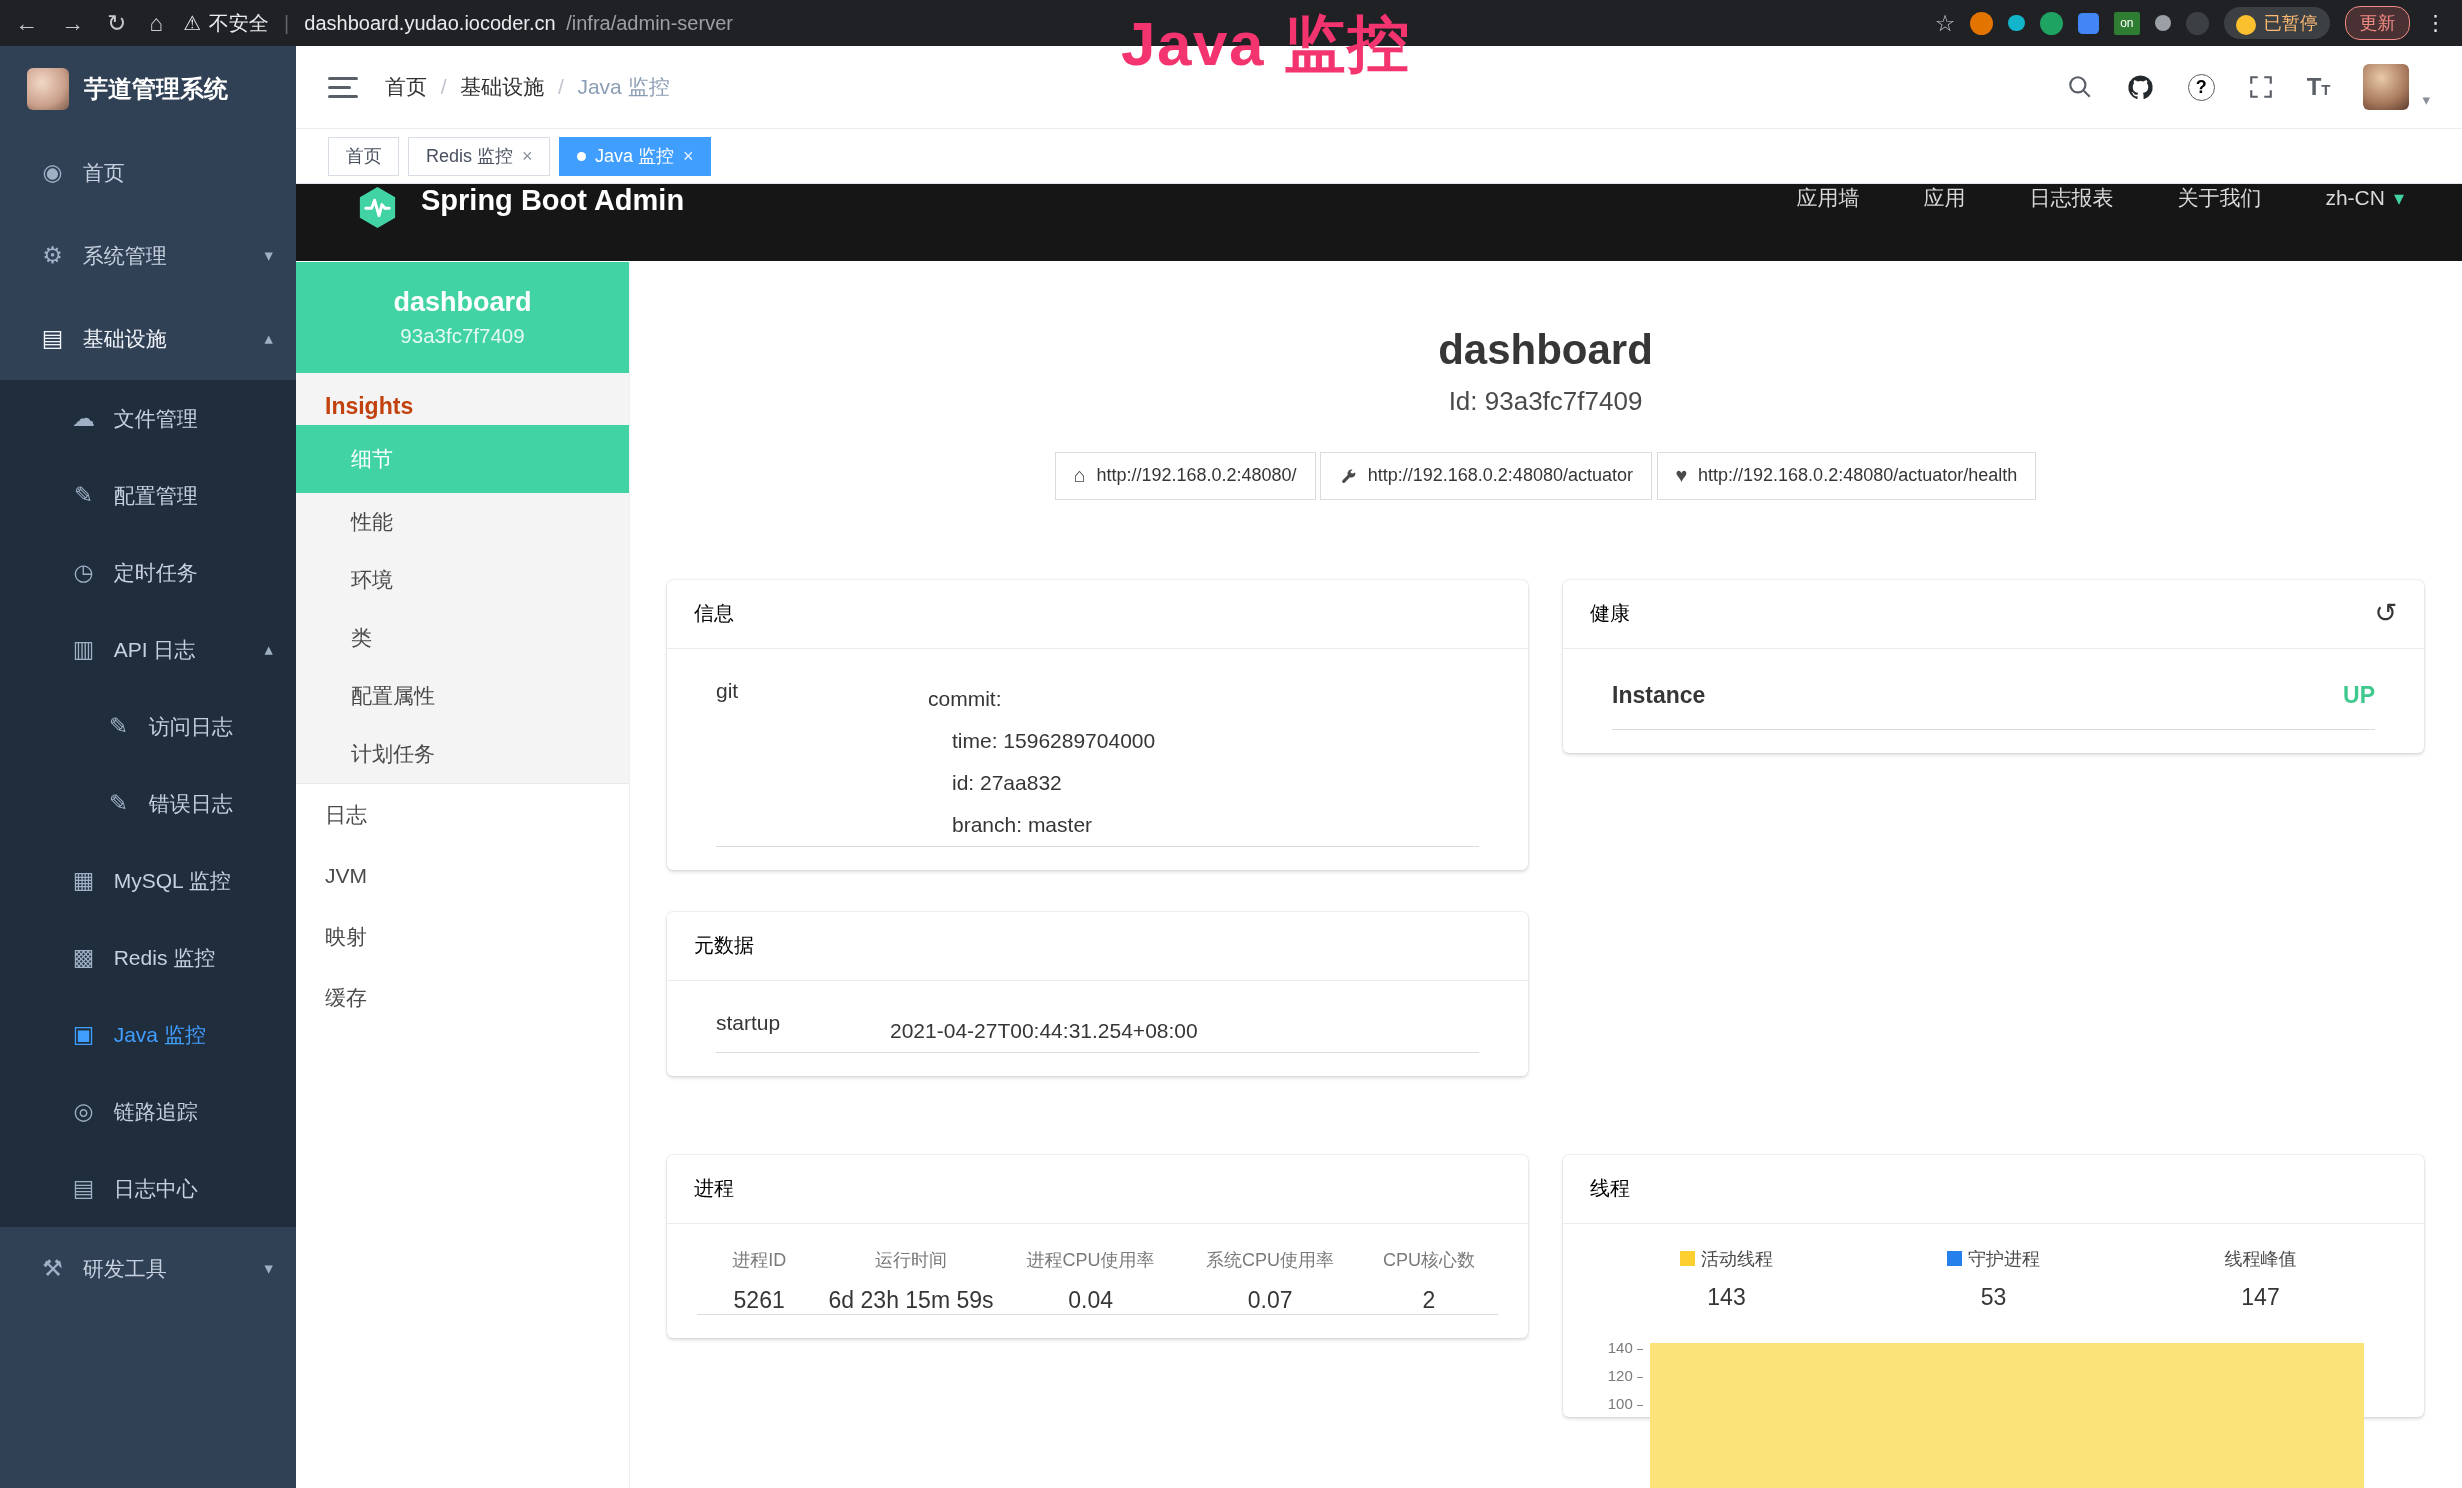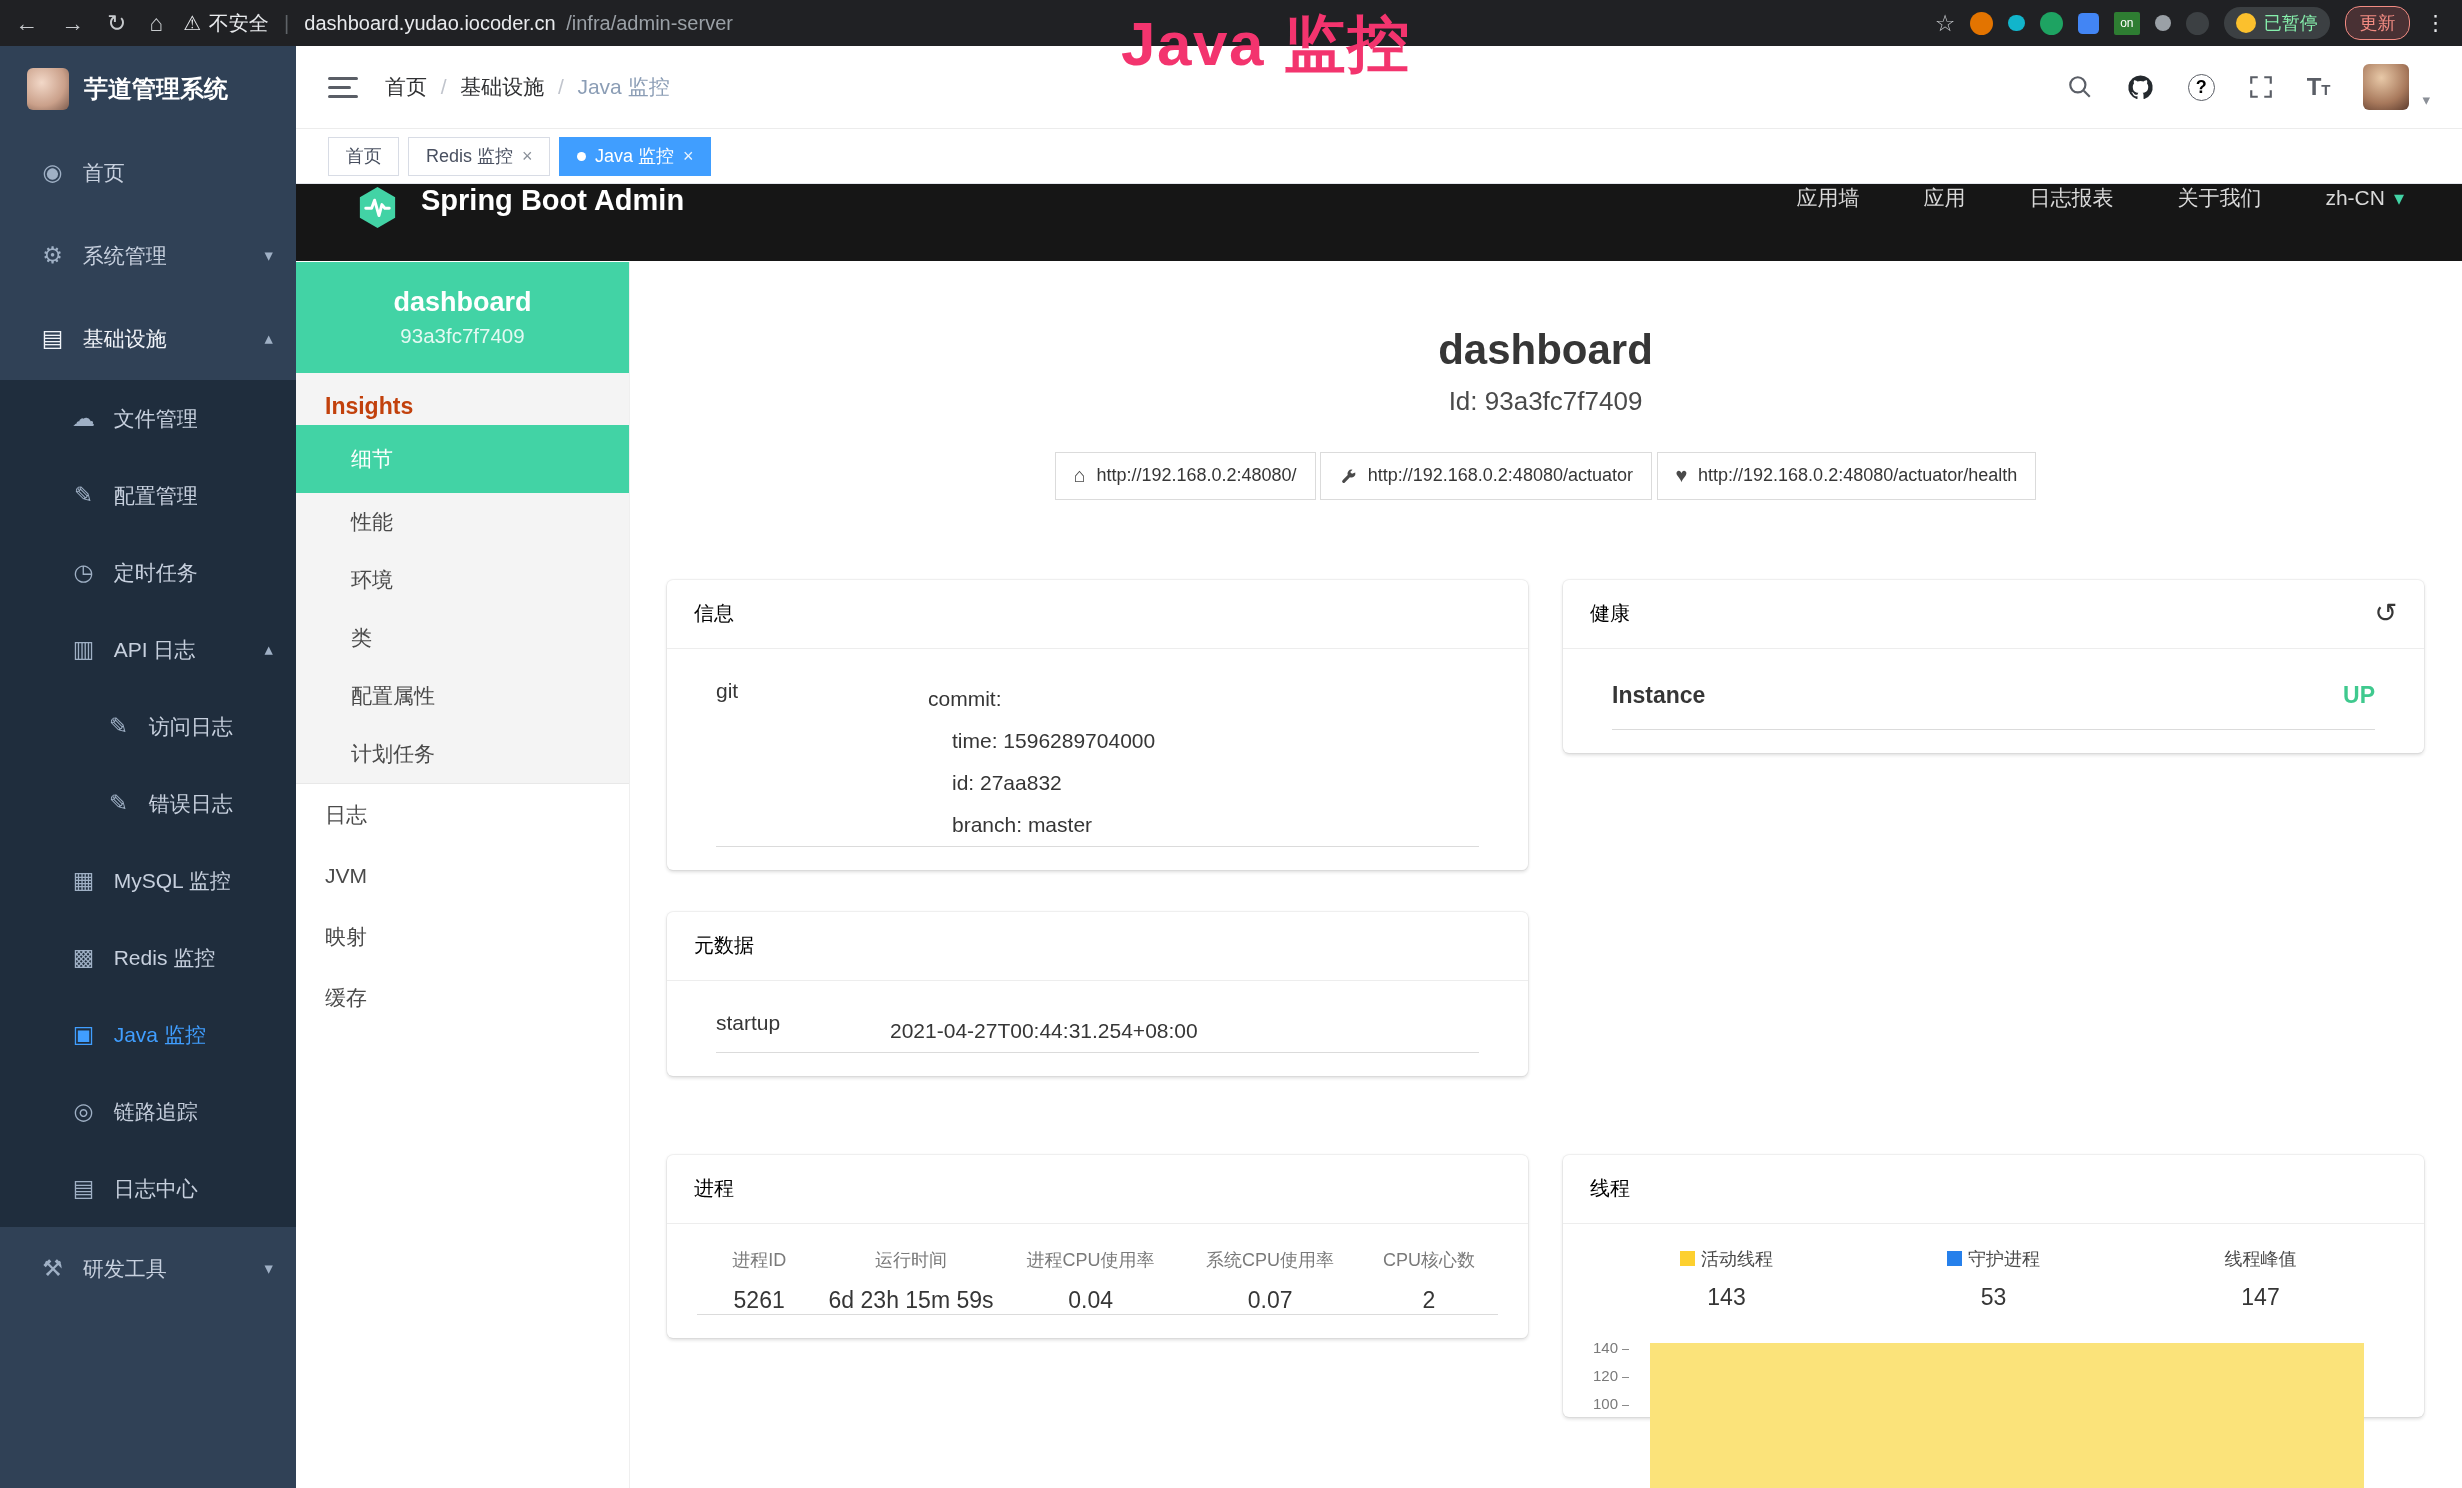--- a/index.html
+++ b/index.html
@@ -13,21 +13,21 @@
 .addr{display:flex;align-items:center;gap:10.6px;font-size:20px;flex:1;min-width:0}
 .warn{color:#e8eaed;display:flex;align-items:center;gap:7.6px}
 .warn .tri{color:#e8eaed;font-size:20px}
 .sep{color:#5f6368;margin:0 4.6px}
 .urlhost{color:#e8eaed}
 .urlpath{color:#9aa0a6}
 .bext{display:flex;align-items:center;gap:15px;margin-left:auto}
 .edot{width:23px;height:23px;border-radius:50%;display:inline-block}
 .egrid{width:21px;height:21px;border-radius:4.6px;background:#5f6368;display:inline-block}
 .eon{height:23px;padding:0 6px;border-radius:2px;background:#2e7d32;color:#fff;font-size:12px;display:flex;align-items:center}
-.paused{display:flex;align-items:center;gap:7.6px;background:#3c4043;border-radius:16.7px;padding:3.8px 12px;font-size:18px;color:#86efac}
+.paused{display:flex;align-items:flex-end;gap:7.6px;background:#3c4043;border-radius:16.7px;padding:3.8px 12px;font-size:18px;color:#fdba74}
 .smiley{width:20px;height:20px;border-radius:50%;background:#fbc02d;display:inline-block}
 .update{background:#493134;border:0.8px solid #f28b82;color:#f28b82;border-radius:15px;padding:3.8px 13.7px;font-size:18px}
 .kebab{color:#e8eaed;font-size:21px;letter-spacing:0.8px}
 
 
 .annotation{position:absolute;top:1.5px;left:1121px;z-index:60;font-size:62px;font-weight:bold;color:#f3346e;letter-spacing:1.5px}
 
 
 .navside{position:absolute;left:0;top:46px;width:296px;bottom:0;background:#304156;color:#c7d0de;z-index:10}
 .logo{height:85px;display:flex;align-items:center;gap:15px;padding-left:27px;color:#fff;font-size:24px;font-weight:bold}
@@ -118,21 +118,21 @@
 .pcol.c0{flex:.9}.pcol.c1{flex:1.3}.pcol.c2{flex:1.3}.pcol.c3{flex:1.3}.pcol.c4{flex:1}
 
 .legend{display:flex}
 .lgroup{flex:1;text-align:center}
 .lgroup .ll{font-size:18px;color:#4a4a4a}
 .lgroup .lv{font-size:23px;color:#363636;margin-top:13.7px}
 .sq{width:15px;height:15px;display:inline-block;margin-right:6px;vertical-align:-1.5px}
 .sq.yellow{background:#fdd02f}
 .sq.blue{background:#2680eb}
 .chart{display:flex;margin-top:23px;height:83px}
-.yaxis{width:55px;text-align:left;padding-right:4.6px}
+.yaxis{width:55px;text-align:right;padding-right:4.6px}
 .yt{display:block;font-size:15px;color:#7a7a7a;line-height:28px}
 .yt::after{content:"";display:inline-block;width:6.8px;border-top:1.5px solid #8a8a8a;margin-left:3.8px;vertical-align:3.8px}
 .plot{flex:1;position:relative}
 .area{position:absolute;left:1.5px;right:30px;top:9px;height:167px;background:#fbe37a}
 </style>
 </head>
 <body>
 
 <div class="bbar">
   <div class="bnav">

